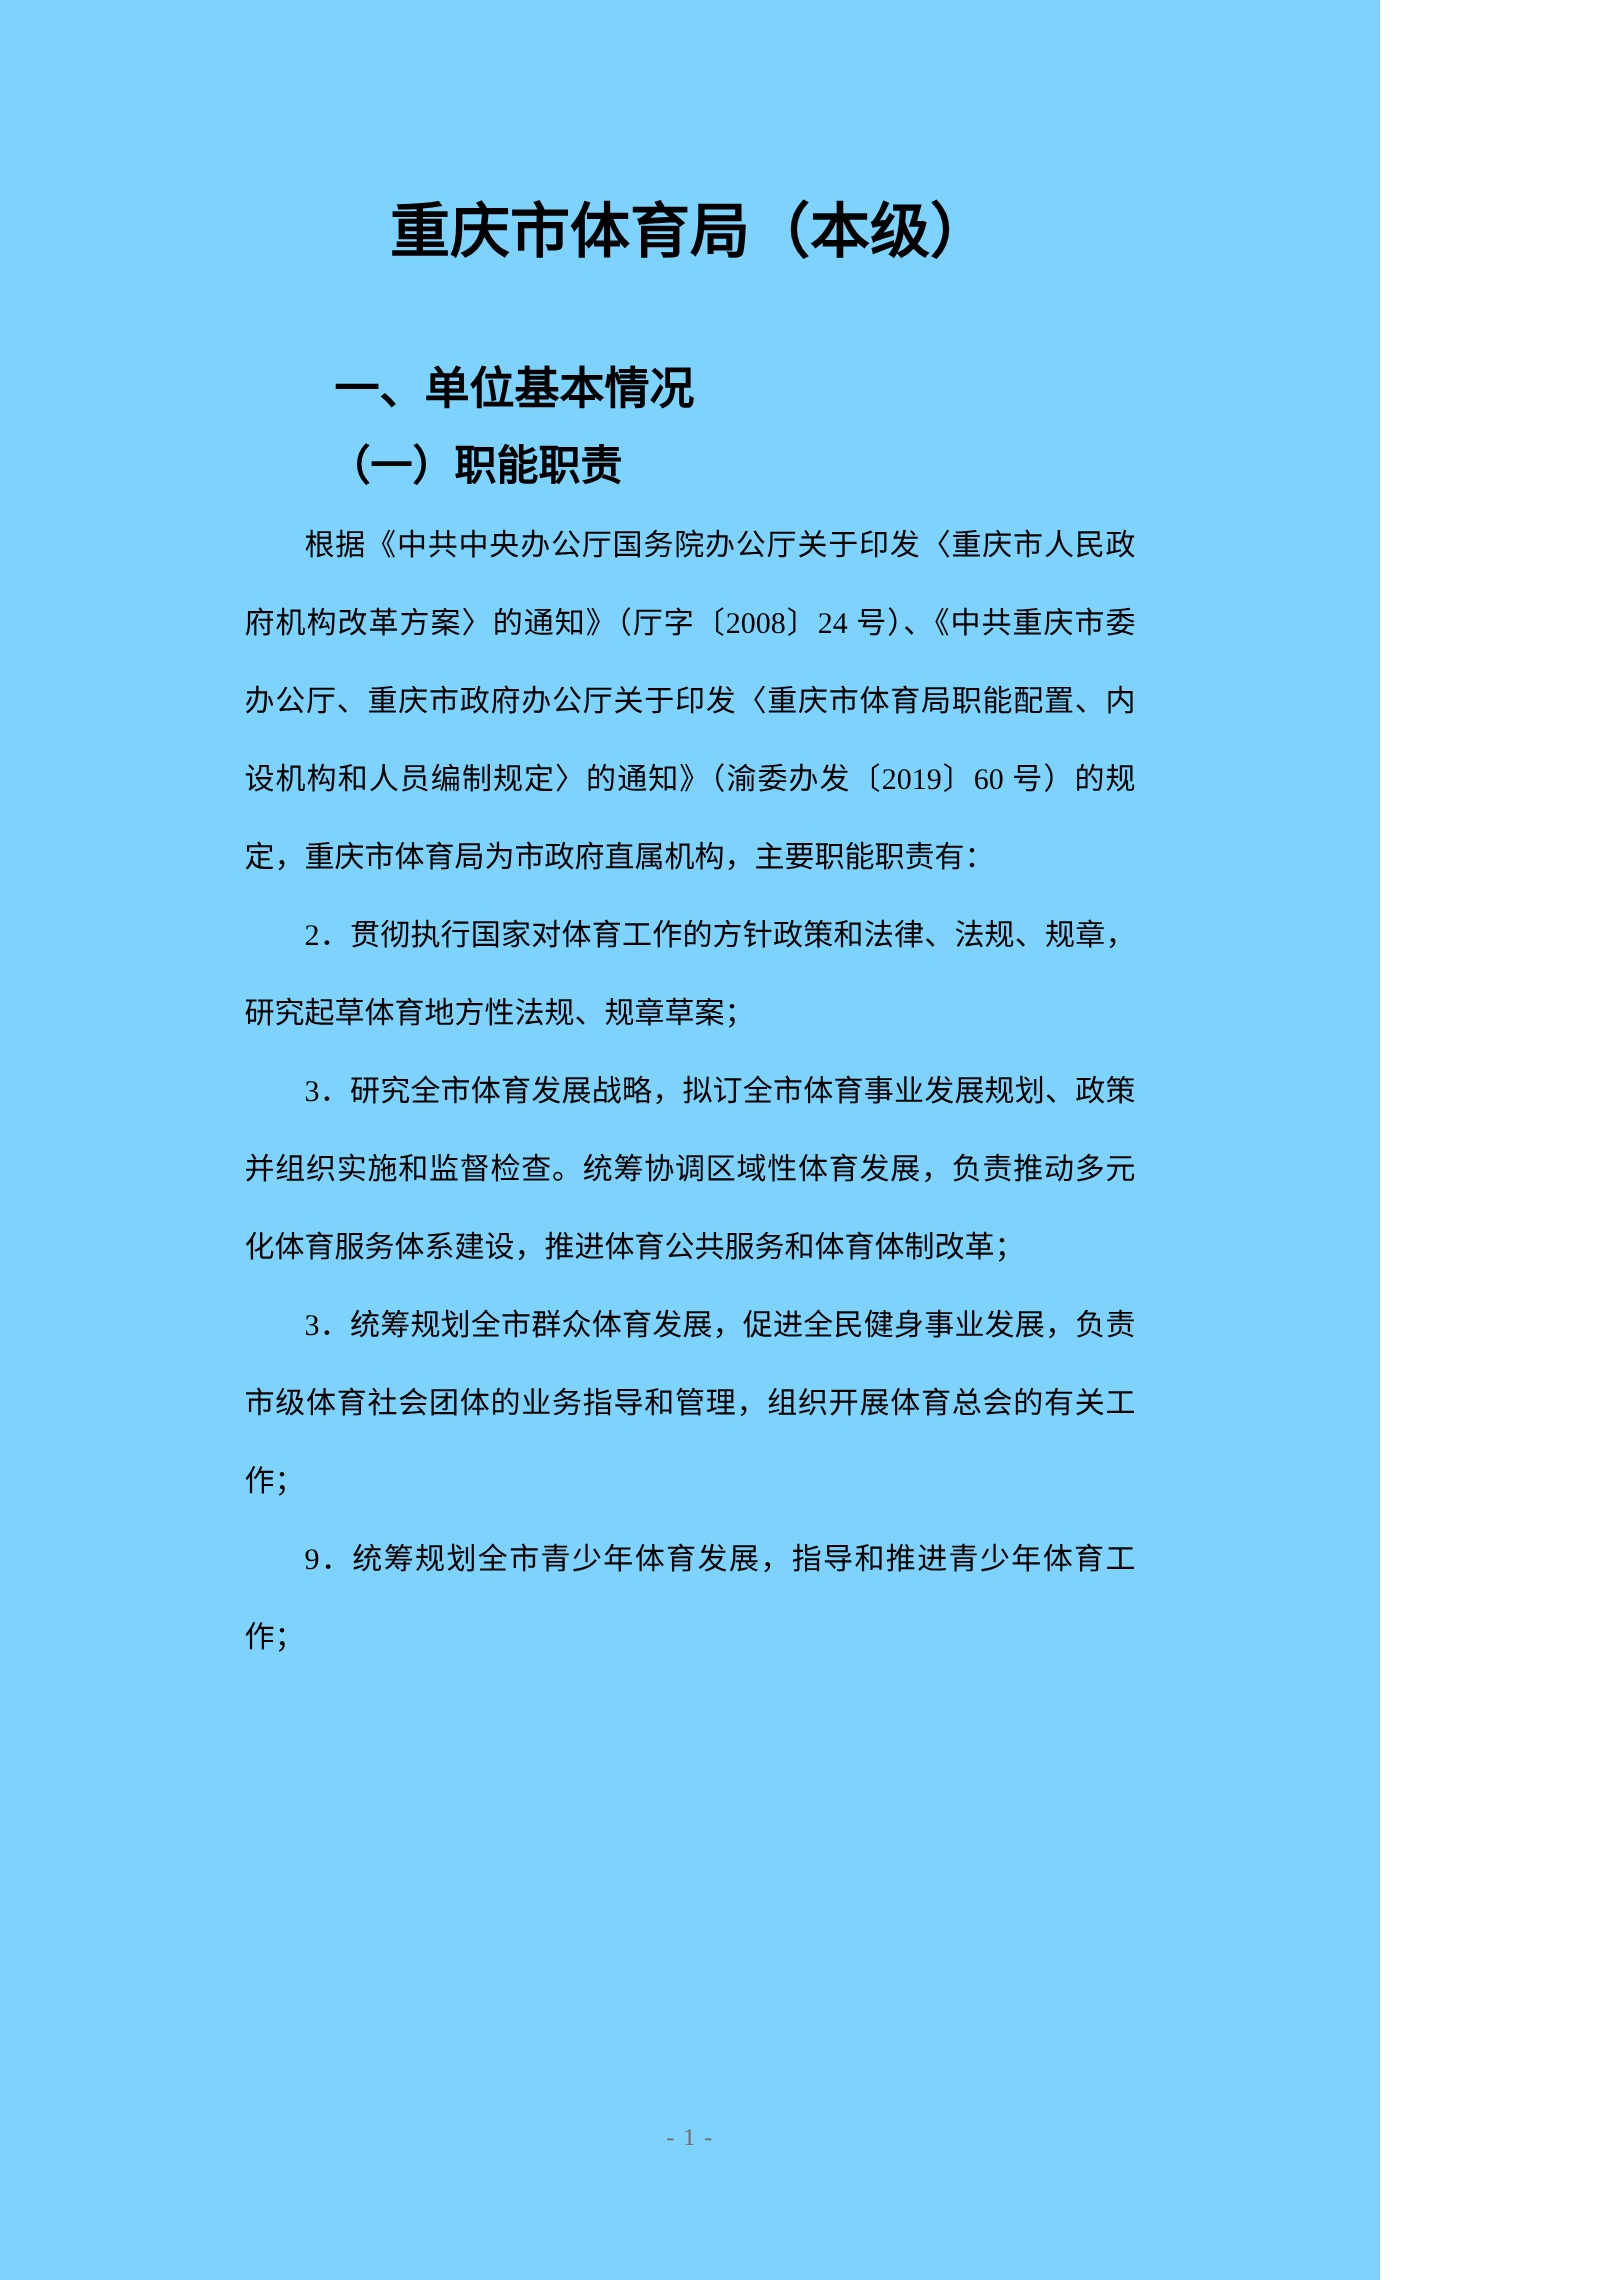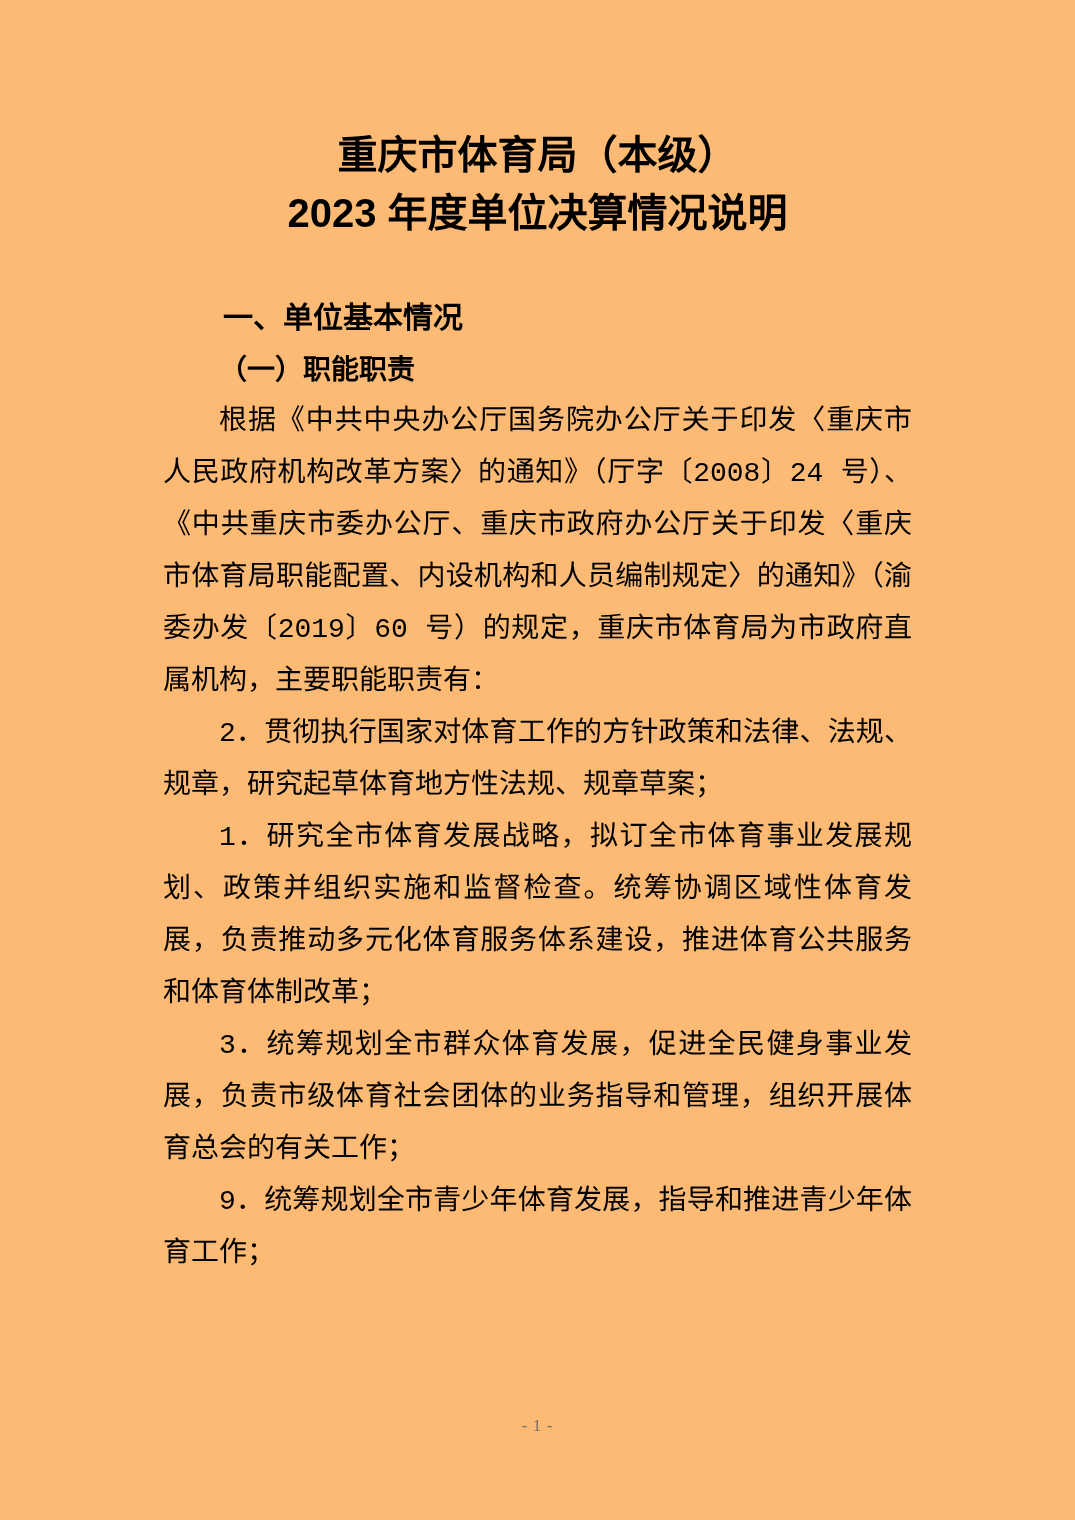--- a/index.html
+++ b/index.html
@@ -2,23 +2,23 @@
 <html lang="zh-CN"><head>
 <meta charset="utf-8">
 <style>
   html, body {
     margin: 0;
     padding: 0;
     background: #ffffff;
   }
   .page {
     position: relative;
-    width: 1075px;
+    width: 920px;
     height: 1520px;
-    background: #fdba74;
+    background: #7dd3fc;
     overflow: hidden;
     font-family: "Liberation Serif", serif;
     color: #000000;
     box-sizing: border-box;
   }
   .doc-title {
     padding-top: 126px;
     text-align: center;
     font-family: "Liberation Sans", sans-serif;
     font-weight: bold;
@@ -45,22 +45,22 @@
     margin: 0;
     font-family: "Liberation Serif", serif;
     font-weight: bold;
     font-size: 28px;
     line-height: 52px;
     text-indent: 2em;
     color: #000000;
   }
   .body-paragraph {
     margin: 0;
-    font-family: Liberation Mono, monospace;
-    font-size: 28px;
+    font-family: Liberation Serif, serif;
+    font-size: 20px;
     line-height: 52px;
     text-align: justify;
     text-indent: 2em;
     color: #000000;
   }
   .page-footer {
     position: absolute;
     left: 0;
     right: 0;
     bottom: 85px;
@@ -71,34 +71,33 @@
     letter-spacing: 1px;
   }
 </style>
 </head>
 <body>
 
 <div class="page">
 
   <div class="doc-title">
     <span class="title-line">重庆市体育局（本级）</span>
-    <span class="title-line">2023 年度单位决算情况说明</span>
   </div>
 
   <div class="content">
 
     <h1 class="section-heading">一、单位基本情况</h1>
 
     <h2 class="subsection-heading">（一）职能职责</h2>
 
     <p class="body-paragraph">根据《中共中央办公厅国务院办公厅关于印发〈重庆市人民政府机构改革方案〉的通知》（厅字〔2008〕24 号）、《中共重庆市委办公厅、重庆市政府办公厅关于印发〈重庆市体育局职能配置、内设机构和人员编制规定〉的通知》（渝委办发〔2019〕60 号）的规定，重庆市体育局为市政府直属机构，主要职能职责有：</p>
 
     <p class="body-paragraph">2．贯彻执行国家对体育工作的方针政策和法律、法规、规章，研究起草体育地方性法规、规章草案；</p>
 
-    <p class="body-paragraph">1．研究全市体育发展战略，拟订全市体育事业发展规划、政策并组织实施和监督检查。统筹协调区域性体育发展，负责推动多元化体育服务体系建设，推进体育公共服务和体育体制改革；</p>
+    <p class="body-paragraph">3．研究全市体育发展战略，拟订全市体育事业发展规划、政策并组织实施和监督检查。统筹协调区域性体育发展，负责推动多元化体育服务体系建设，推进体育公共服务和体育体制改革；</p>
 
     <p class="body-paragraph">3．统筹规划全市群众体育发展，促进全民健身事业发展，负责市级体育社会团体的业务指导和管理，组织开展体育总会的有关工作；</p>
 
 
     <p class="body-paragraph">9．统筹规划全市青少年体育发展，指导和推进青少年体育工作；</p>
 
   </div>
 
   <div class="page-footer">- 1 -</div>
 

